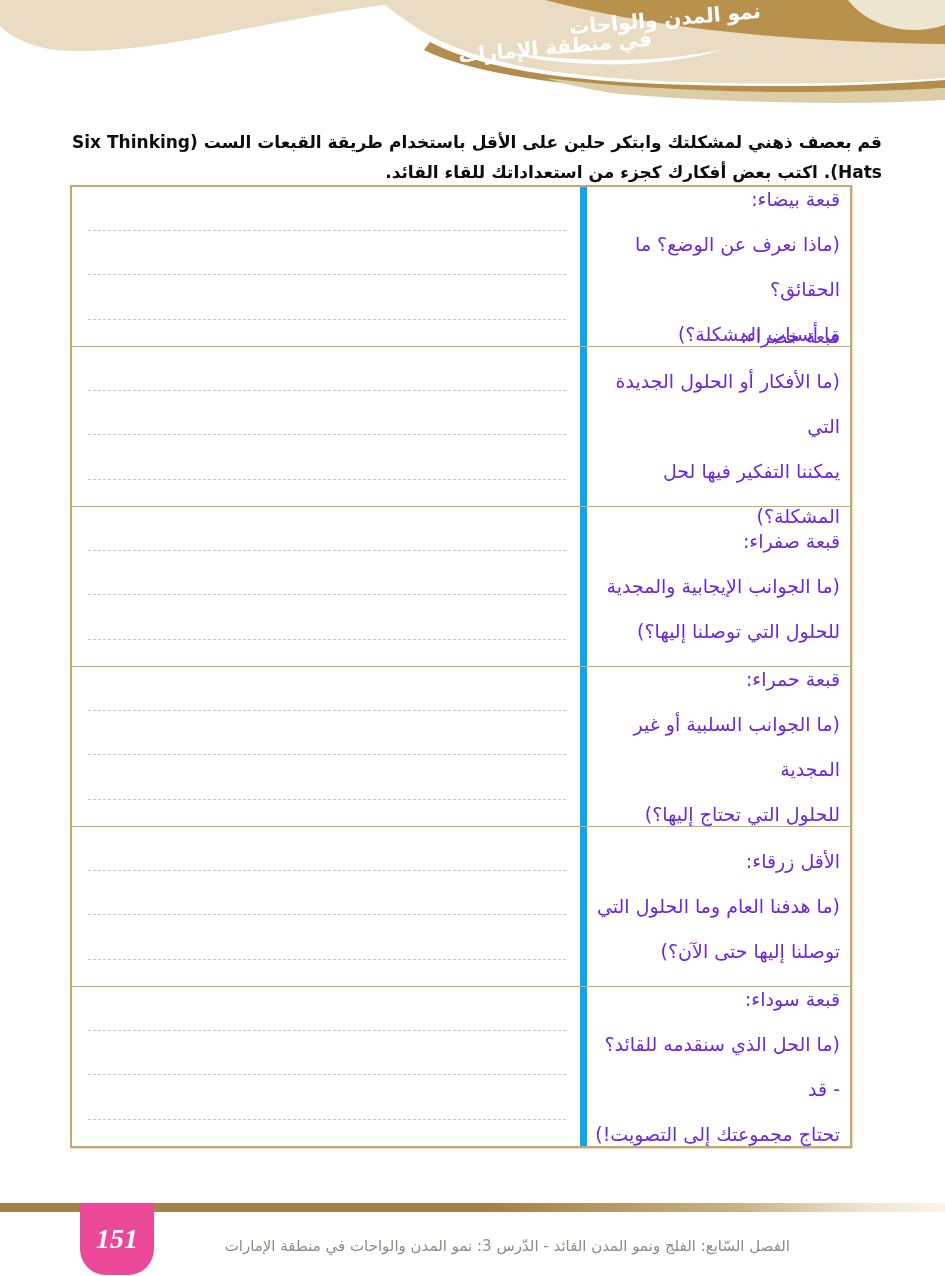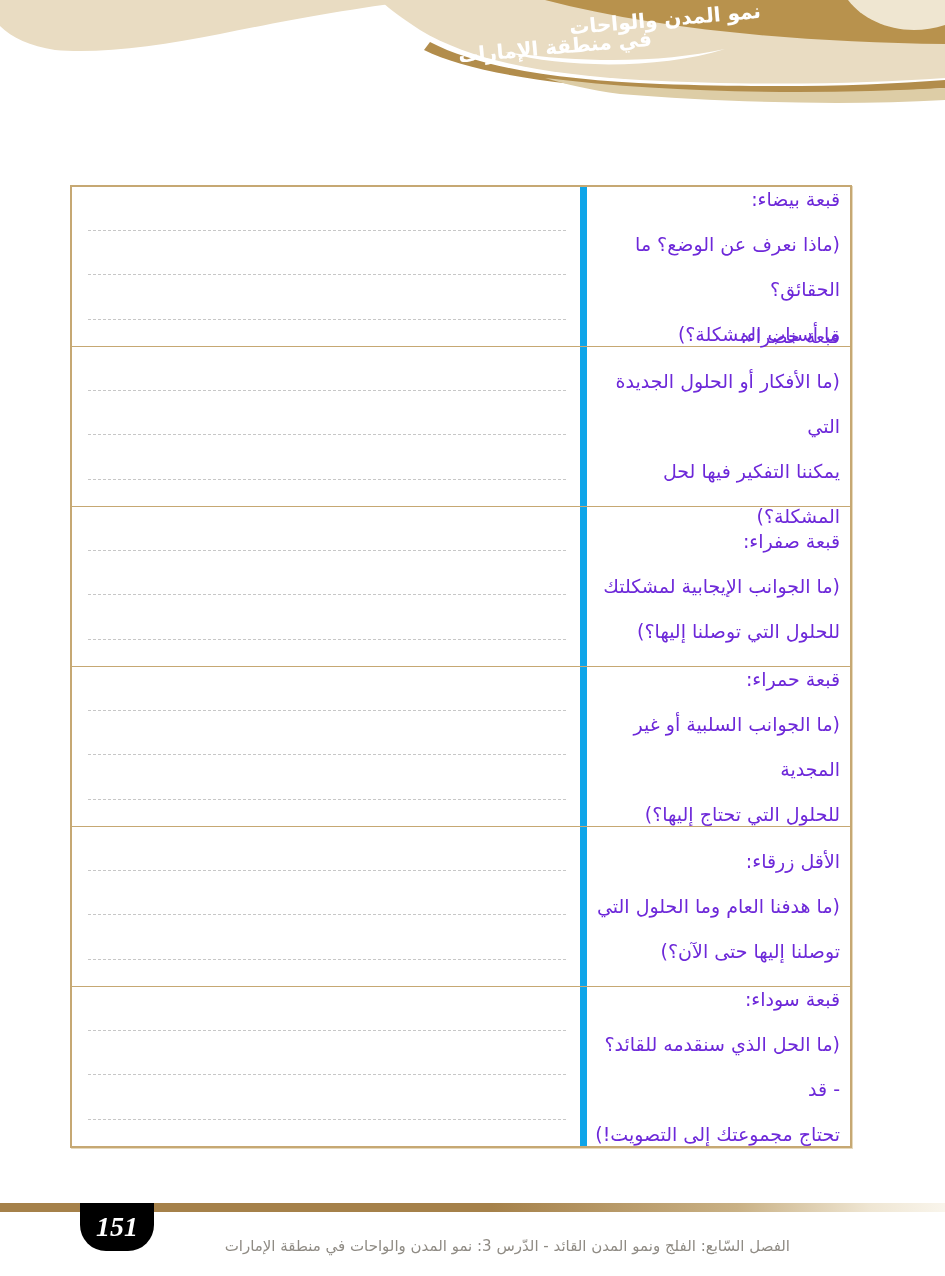--- a/index.html
+++ b/index.html
@@ -45,22 +45,22 @@
     padding:0 10px 0 6px; font-size:19px; line-height:45px;
     color:#6d28d9; white-space:pre-line; text-align:right;
   }
 
   
   .footer-bar {
     position:absolute; top:1203px; left:0; width:945px; height:9px;
     background:linear-gradient(to right,#a5814a 0%,#a5814a 52%,#c9b185 78%,#efe6d3 92%,#f9f5ec 100%);
   }
   .page-badge {
-    position:absolute; top:1203px; left:80px; width:74px; height:48px;
-    background:#000000; border-radius:0 0 26px 26px;
+    position:absolute; top:1203px; left:80px; width:74px; height:72px;
+    background:#ec4899; border-radius:0 0 26px 26px;
     display:flex; align-items:center; justify-content:center;
   }
   .page-badge span {
     color:#ffffff; font-family:"Liberation Serif", serif;
     font-style:italic; font-weight:bold; font-size:28px;
   }
   .copyright {
     position:absolute; top:1216px; right:30px; direction:rtl;
     font-size:12px; font-weight:bold; color:#1c1c1c;
   }
@@ -86,20 +86,21 @@
 
     <path fill="#ffffff" d="M505,52 C590,64 665,62 725,49 C658,70 560,68 505,52 Z"></path>
 
     <path fill="#b28d4c" d="M430,42 C480,68 560,80 660,84 C780,88 870,86 945,80 L945,88 C860,94 760,94 650,90 C540,84 465,70 424,50 Z"></path>
 
     <path fill="#ddcda6" d="M545,78 C660,92 800,96 945,88 L945,100 C840,106 720,102 620,94 C590,90 565,84 545,78 Z"></path>
   </svg>
   <div class="title-line title-l1">نمو المدن والواحات</div>
   <div class="title-line title-l2">في منطقة الإمارات</div>
 
+  <p class="instruction" dir="rtl">قم بعصف ذهني لمشكلتك وابتكر حلين على الأقل باستخدام طريقة القبعات الست (Six Thinking Hats). اكتب بعض أفكارك كجزء من استعداداتك للقاء القائد.</p>
 
   <div class="hats-table">
 
     <div class="t-row">
       <div class="write-cell">
         <div class="wline l1"></div>
         <div class="wline l2"></div>
         <div class="wline l3"></div>
       </div>
       <div class="label-cell">قبعة بيضاء:
@@ -118,21 +119,21 @@
 يمكننا التفكير فيها لحل المشكلة؟)</div>
     </div>
 
     <div class="t-row">
       <div class="write-cell">
         <div class="wline l1"></div>
         <div class="wline l2"></div>
         <div class="wline l3"></div>
       </div>
       <div class="label-cell">قبعة صفراء:
-(ما الجوانب الإيجابية لمشكلتك
+(ما الجوانب الإيجابية والمجدية
 للحلول التي توصلنا إليها؟)</div>
     </div>
 
     <div class="t-row">
       <div class="write-cell">
         <div class="wline l1"></div>
         <div class="wline l2"></div>
         <div class="wline l3"></div>
       </div>
       <div class="label-cell">قبعة حمراء:

